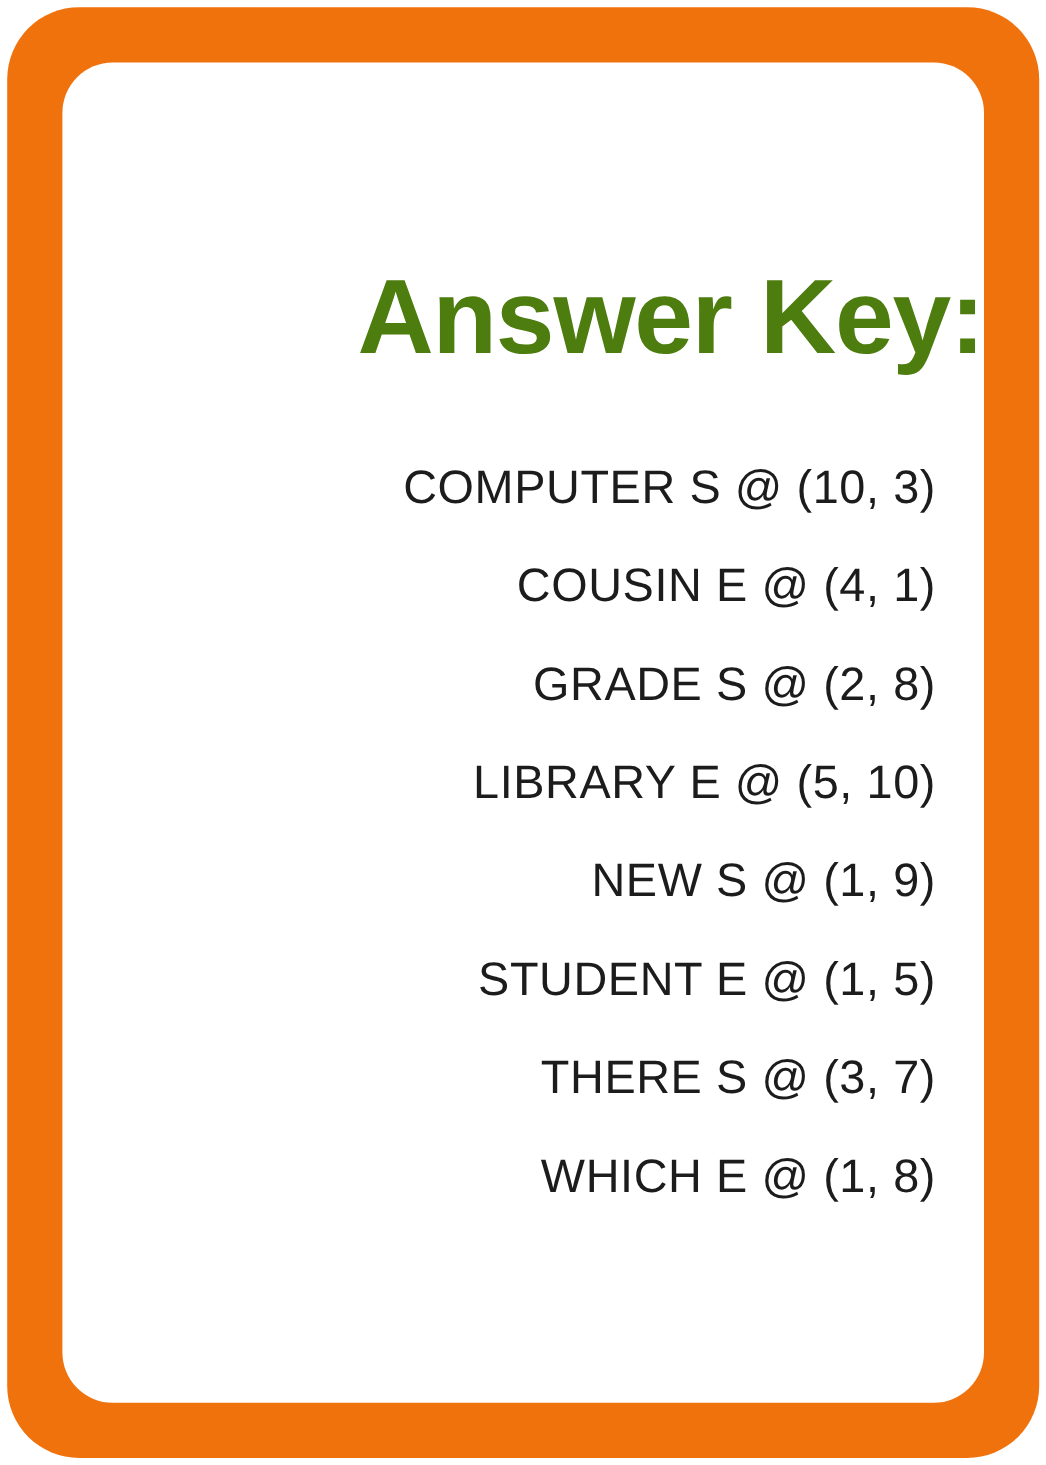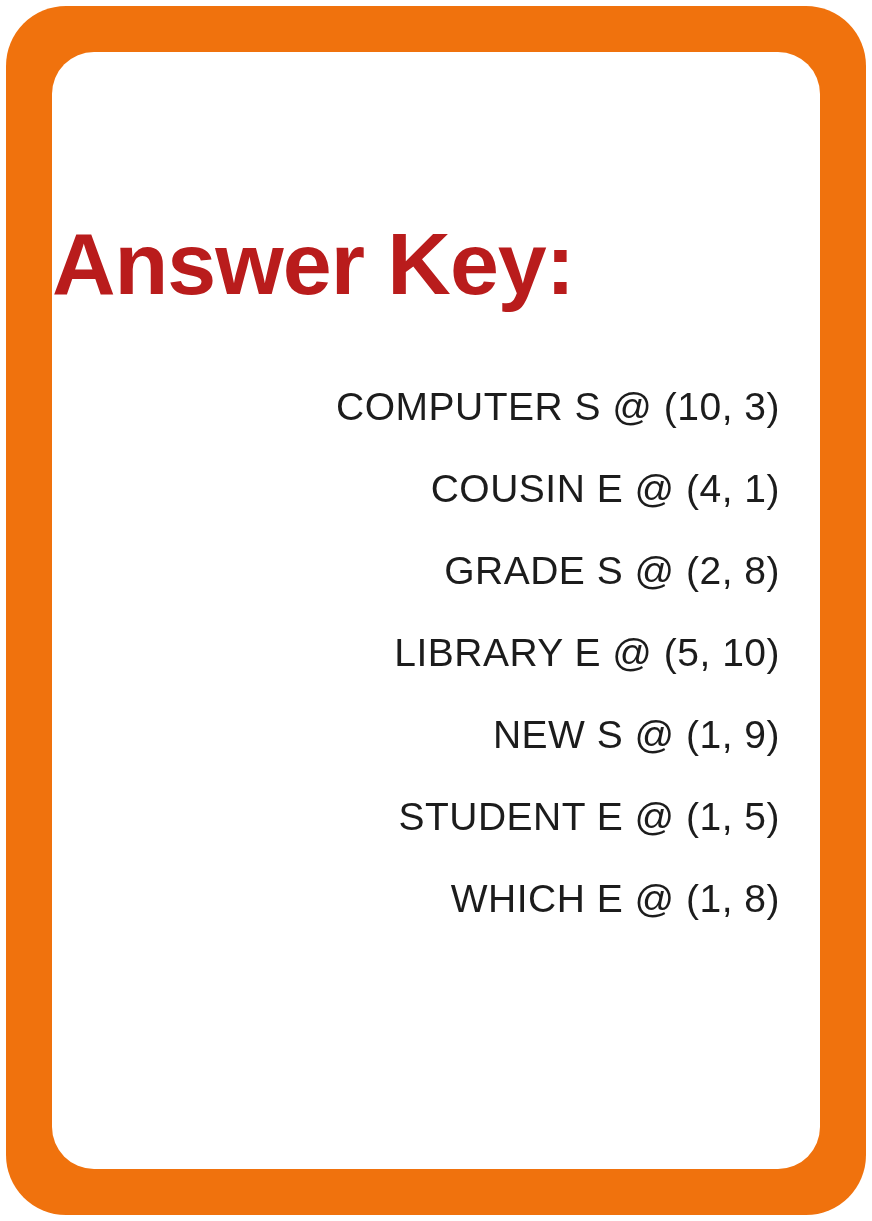--- a/index.html
+++ b/index.html
@@ -28,25 +28,25 @@
   }
   .card {
     width: 100%;
     height: 100%;
     background: #ffffff;
     border-radius: 42px;
     overflow: hidden;
   }
   .card-title {
     margin-top: 168px;
-    text-align: left;
+    text-align: right;
     font-size: 88px;
     font-weight: 700;
     letter-spacing: -1px;
-    color: #b91c1c;
+    color: #4d7c0f;
     line-height: 1;
   }
   .answer-list {
     margin-top: 58px;
     margin-left: 112px;
     margin-right: 40px;
     text-align: right;
   }
   .answer-item {
     font-size: 39px;
@@ -65,17 +65,18 @@
   <div class="border-frame">
     <div class="card">
       <div class="card-title">Answer Key:</div>
       <div class="answer-list">
         <div class="answer-item">COMPUTER S @ (10, 3)</div>
         <div class="answer-item">COUSIN E @ (4, 1)</div>
         <div class="answer-item">GRADE S @ (2, 8)</div>
         <div class="answer-item">LIBRARY E @ (5, 10)</div>
         <div class="answer-item">NEW S @ (1, 9)</div>
         <div class="answer-item">STUDENT E @ (1, 5)</div>
+        <div class="answer-item">THERE S @ (3, 7)</div>
         <div class="answer-item">WHICH E @ (1, 8)</div>
       </div>
     </div>
   </div>
 </div>
 
 </body></html>

